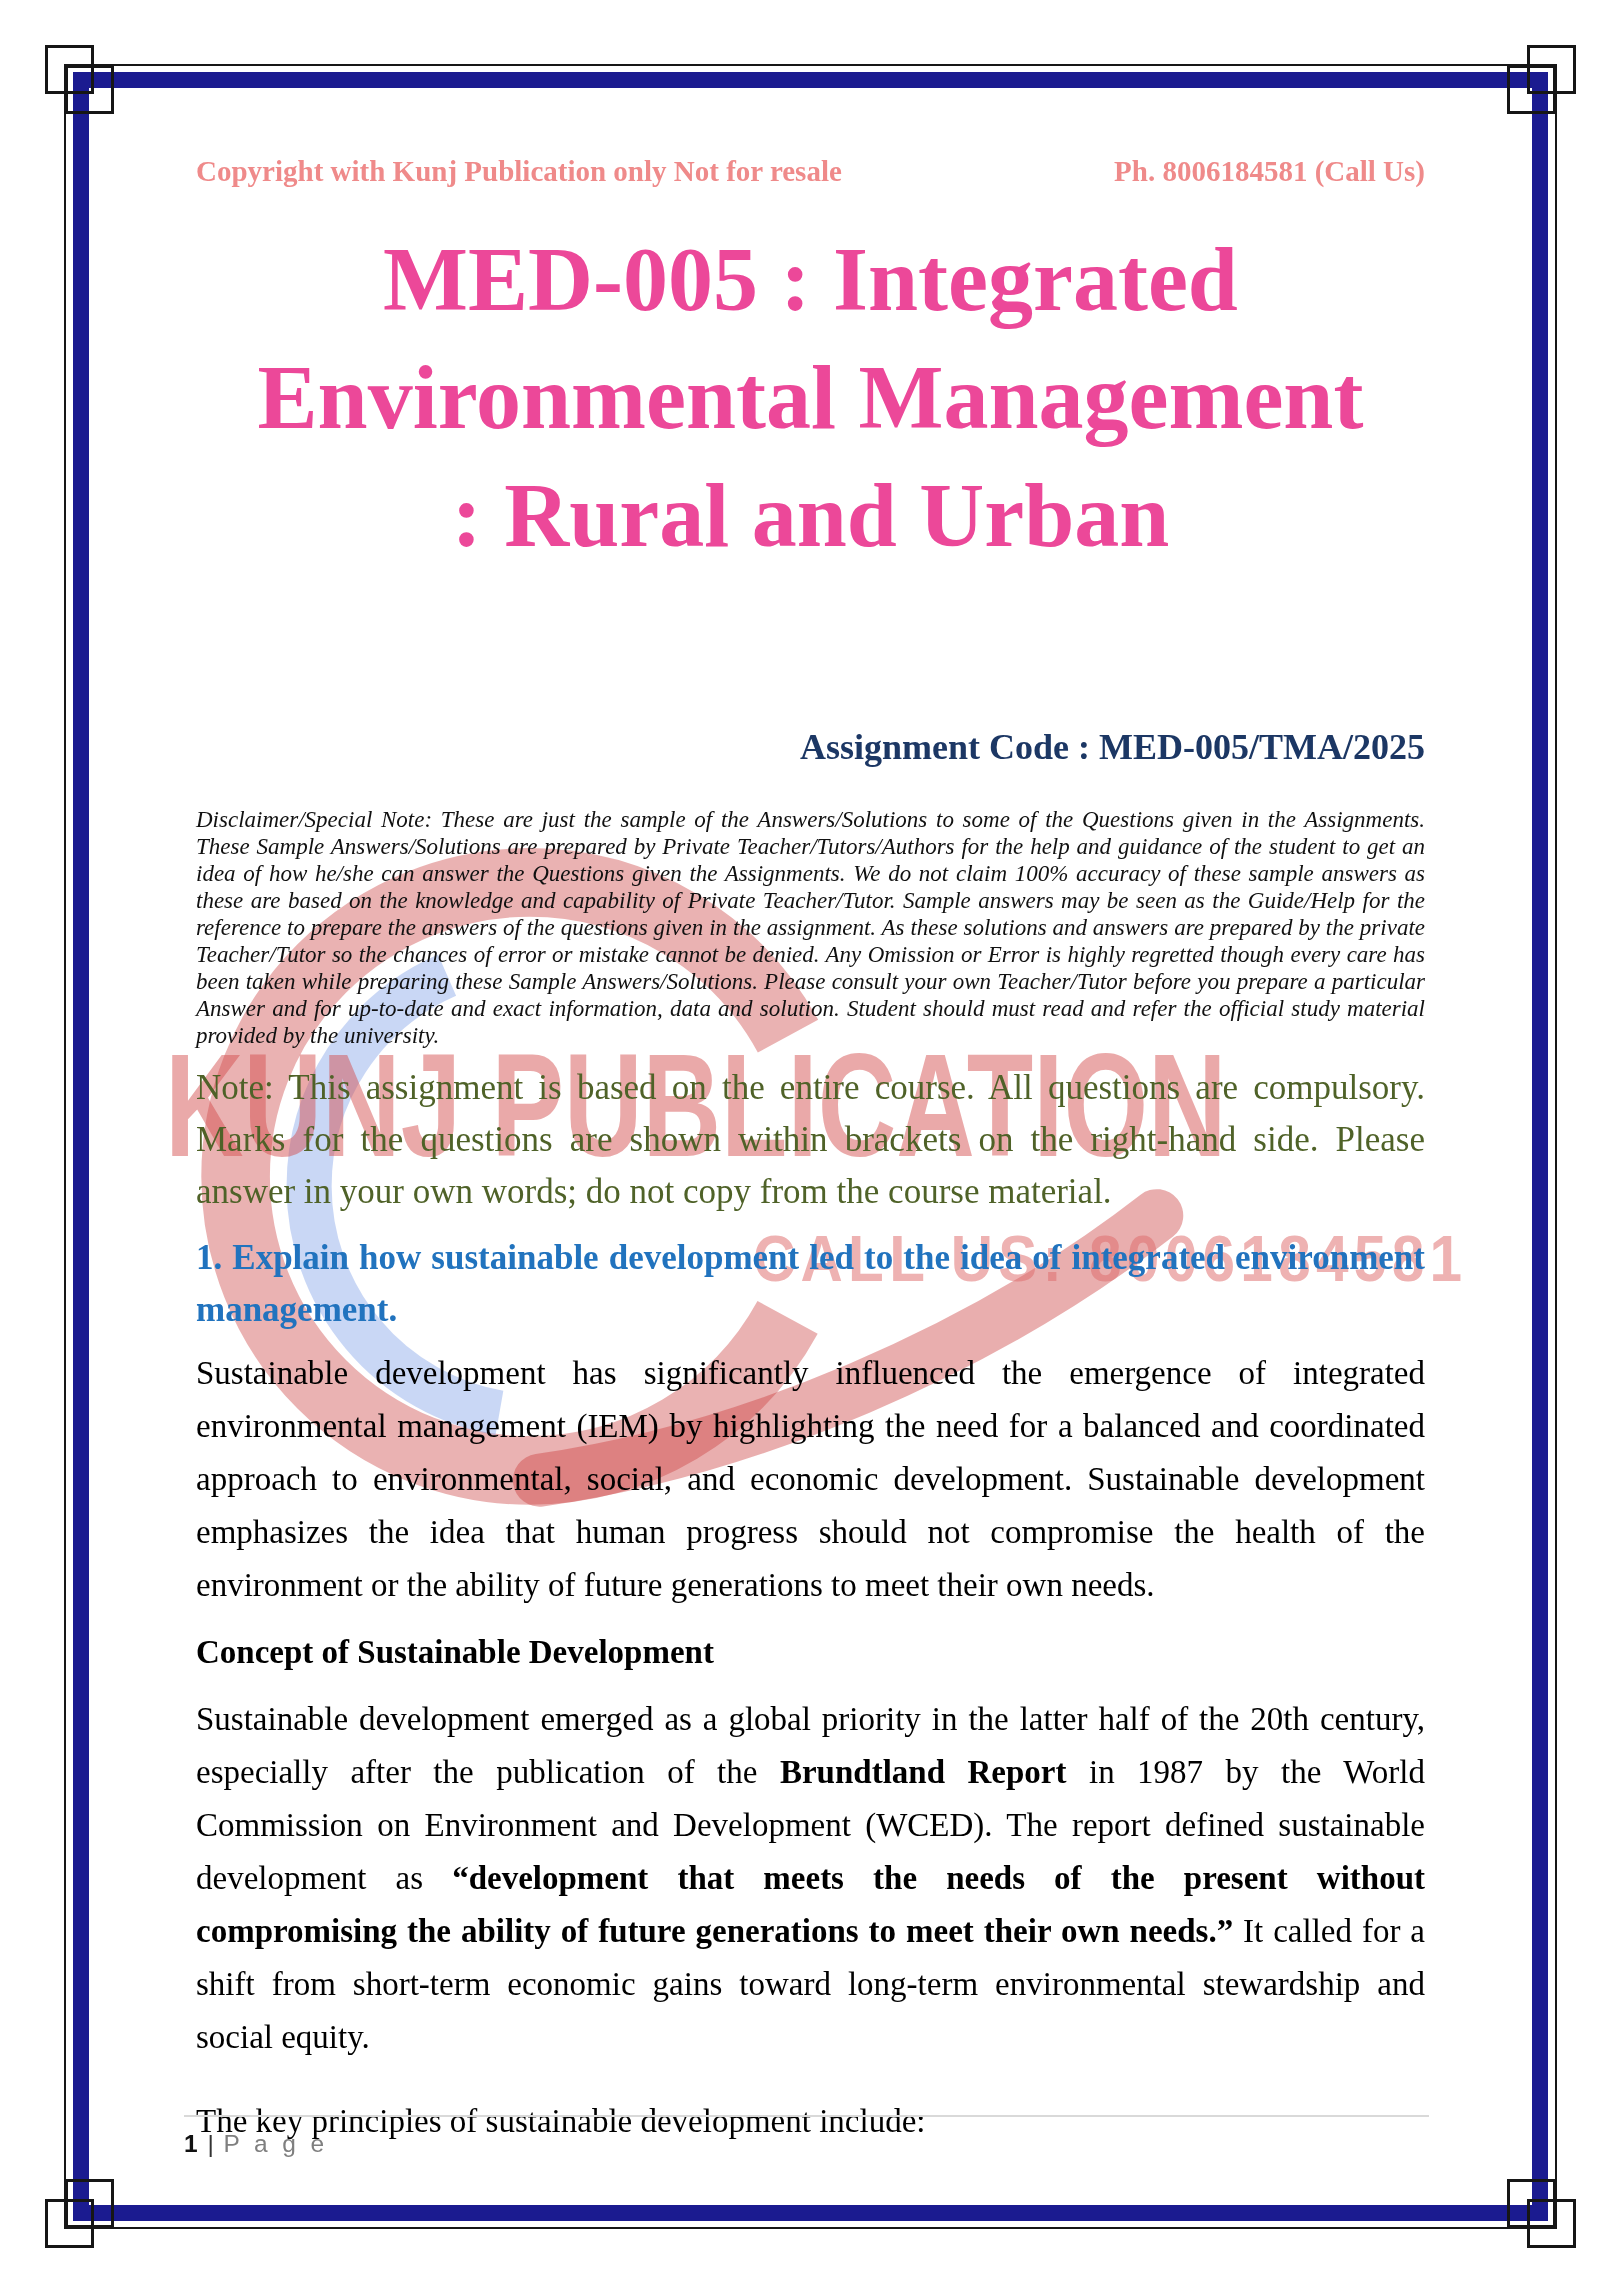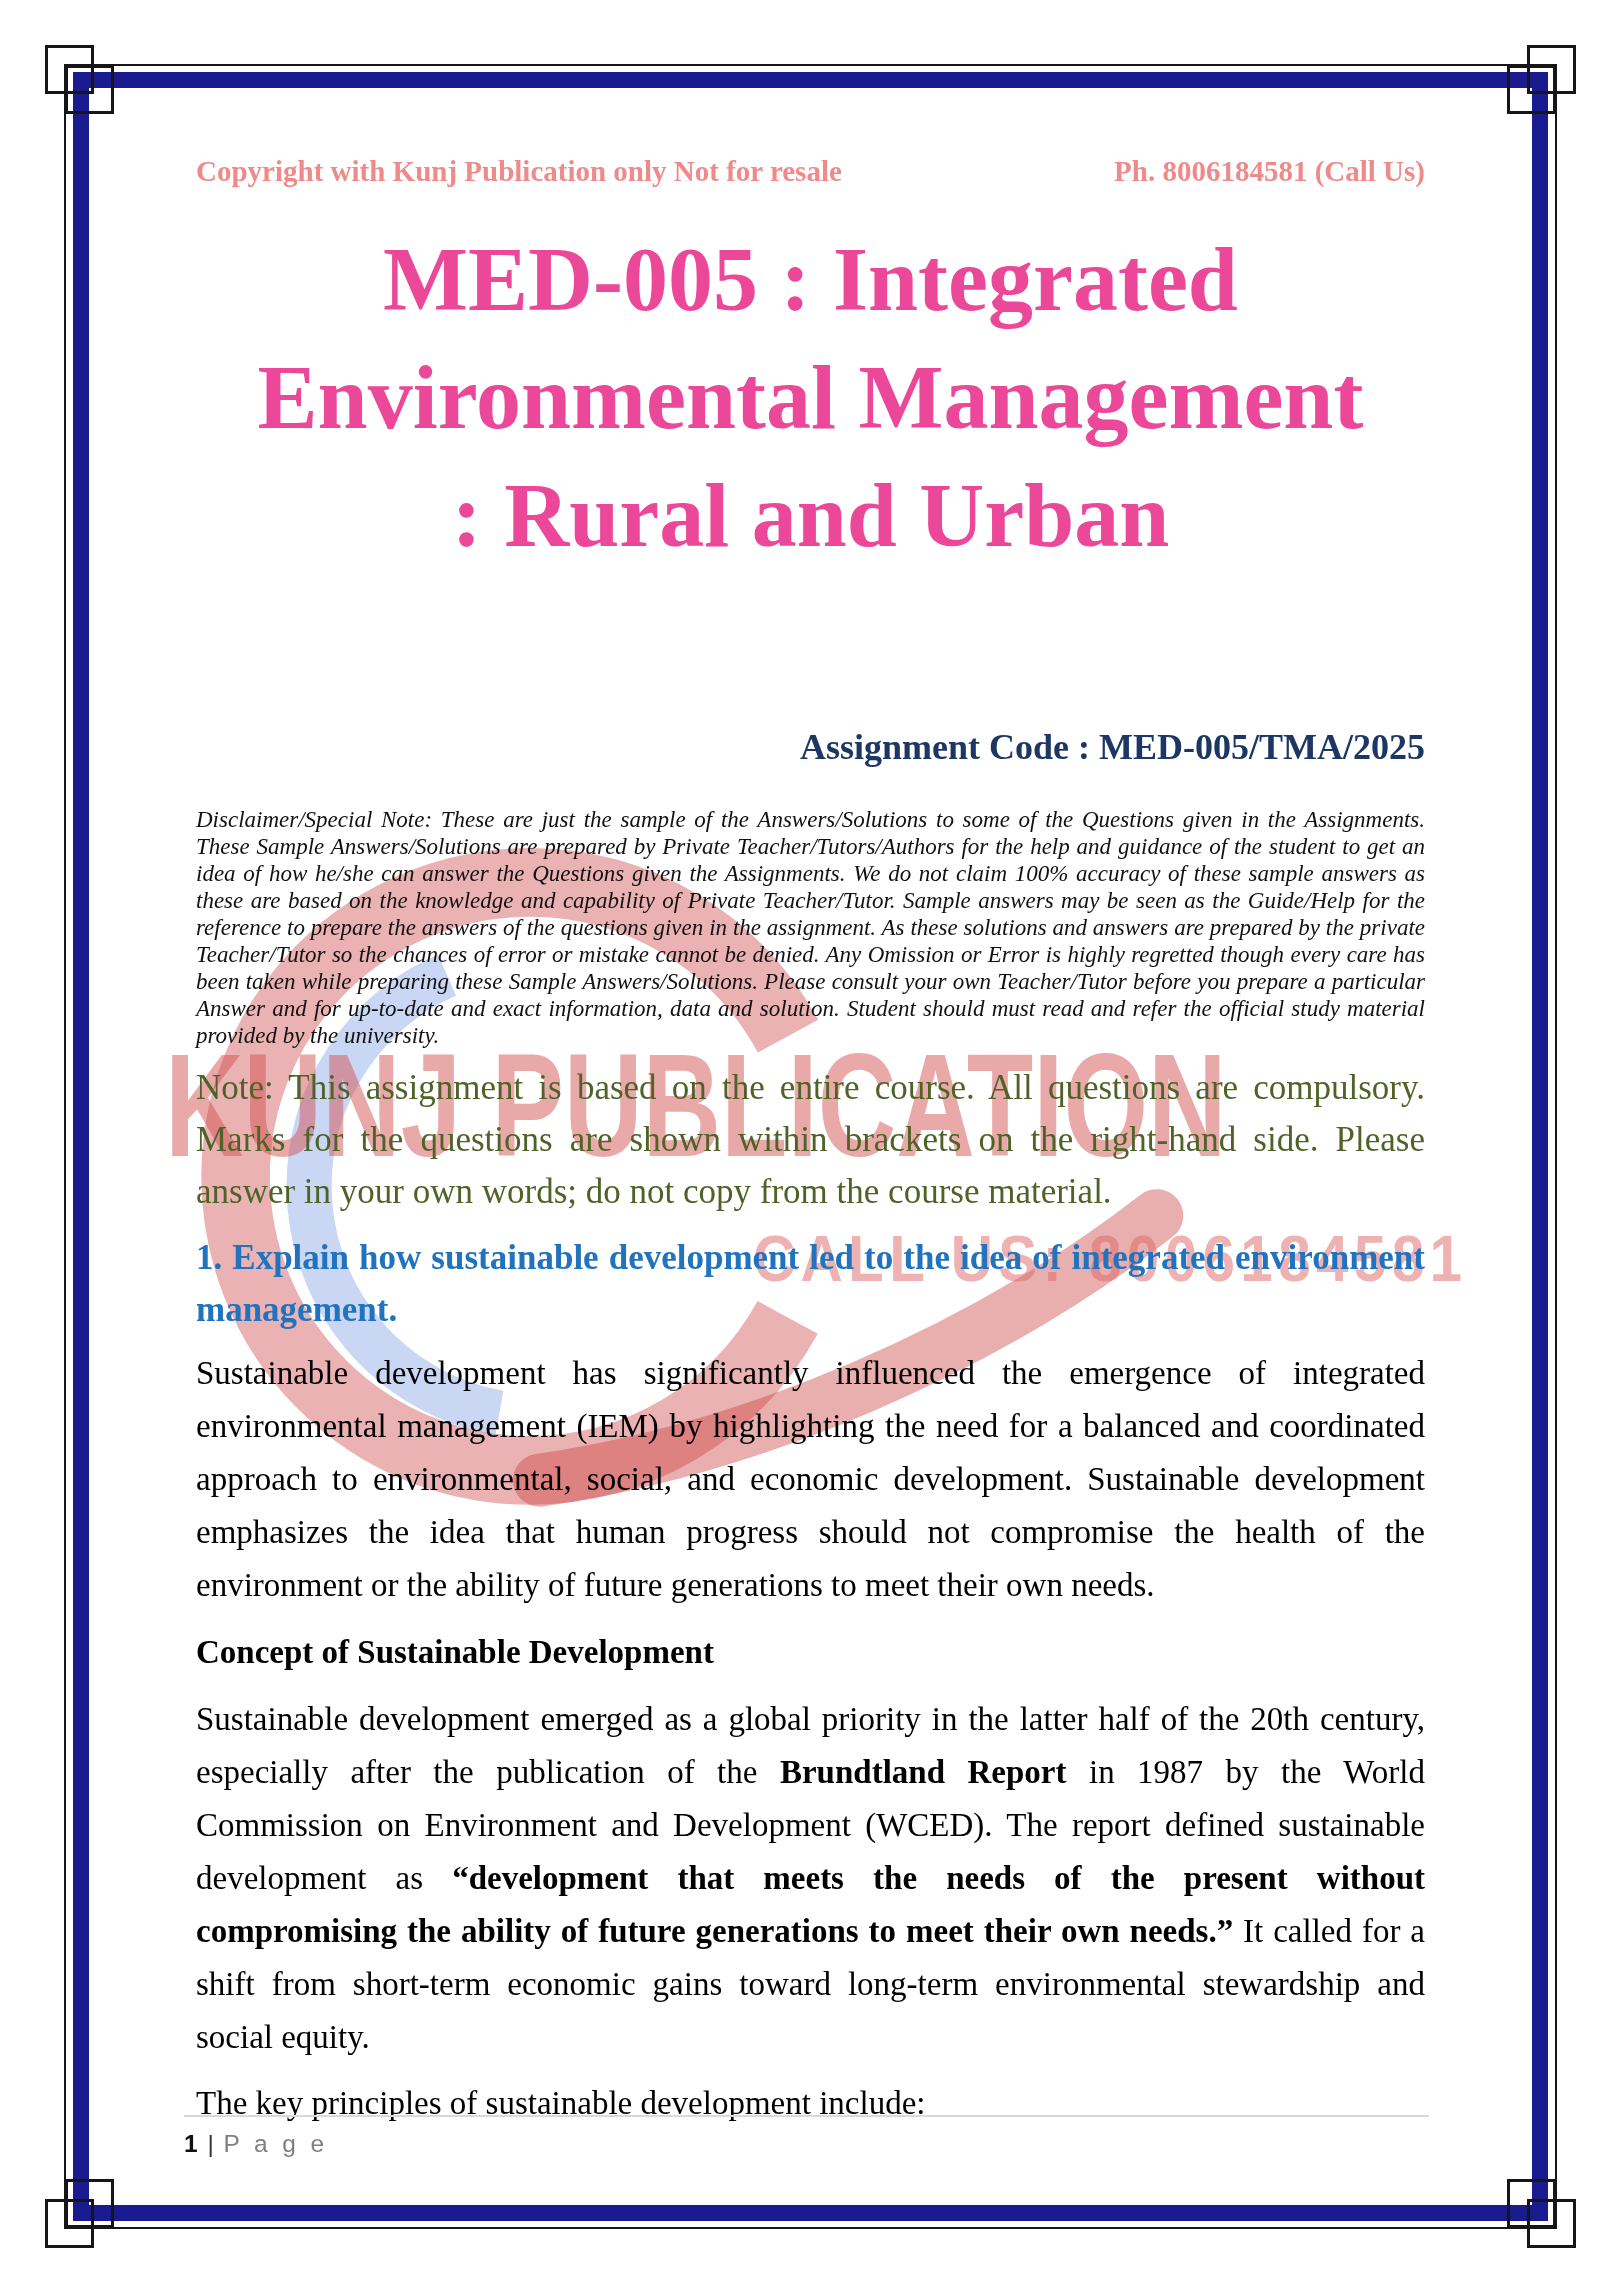--- a/index.html
+++ b/index.html
@@ -33,21 +33,21 @@
   .disclaimer{margin-top:35px;font-style:italic;font-size:23px;line-height:27px;
     text-align:justify;text-align-last:left;color:#111;}
   .note{margin-top:12.7px;font-weight:normal;font-size:35px;line-height:52px;
     text-align:justify;text-align-last:left;color:#4f6228;}
   .question{margin-top:14px;font-weight:bold;font-size:35px;line-height:52px;
     text-align:justify;text-align-last:left;color:#2173be;}
   .body-para{font-size:33px;line-height:53px;text-align:justify;text-align-last:left;color:#000;}
   .para1{margin-top:11.8px;}
   .section-heading{margin-top:21.6px;font-weight:bold;font-size:33px;color:#000;}
   .para2{margin-top:21.6px;}
-  .keyline{margin-top:21px;font-size:33px;color:#000;}
+  .keyline{margin-top:39px;font-size:33px;color:#000;}
   .bold-seg{font-weight:bold;}
   
   .footer{position:absolute;left:184px;right:192px;top:2115px;
     border-top:2px solid #d9d9d9;padding-top:12.7px;
     font-family:"Liberation Sans",sans-serif;font-size:24.5px;letter-spacing:3.9px;}
   .footer .num{font-weight:bold;color:#111;}
   .footer .bar{color:#333;margin:0 5.9px;}
   .footer .lbl{color:#7f7f7f;}
 </style>
 </head>

